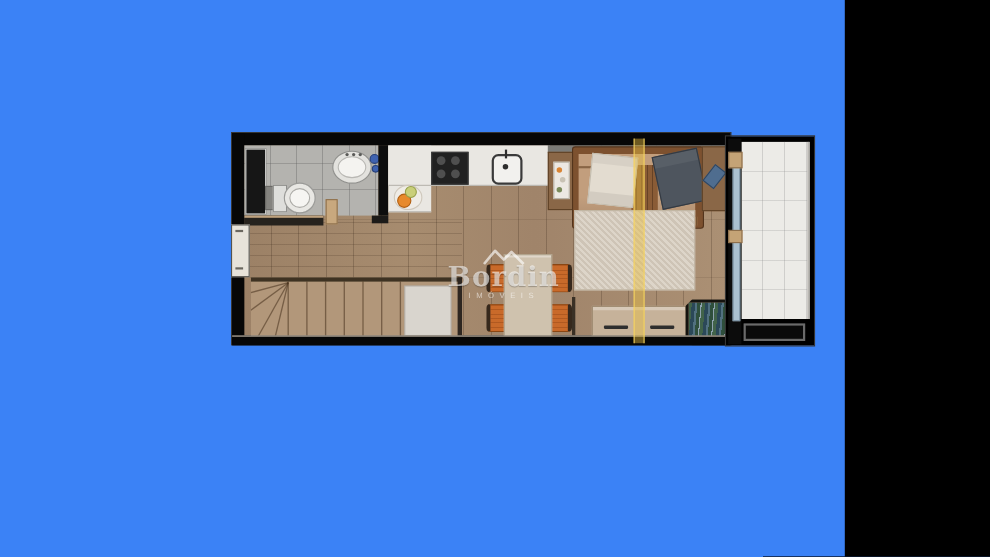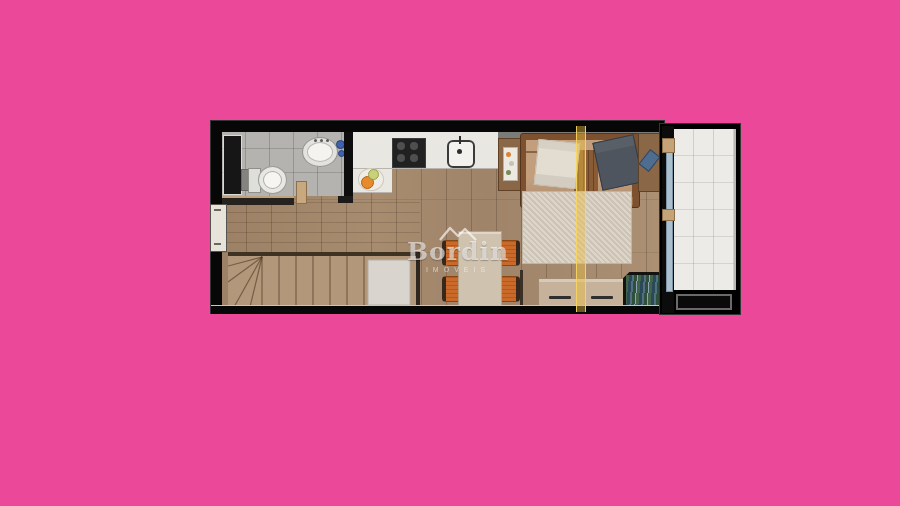--- a/index.html
+++ b/index.html
@@ -1,16 +1,16 @@
 <!DOCTYPE html>
 <html><head>
 <meta charset="utf-8">
 <style>
   html,body{margin:0;padding:0;background:#000;}
-  #stage{position:relative;width:900px;height:506px;background:#ec4899;overflow:hidden;
+  #stage{position:relative;width:768px;height:506px;background:#3b82f6;overflow:hidden;
          font-family:"Liberation Sans",sans-serif;}
   .abs{position:absolute;}
 
   
   .unit{left:211px;top:121px;width:453px;height:192px;background:#0b0a09;outline:1px solid #353535;}
   .wood{left:222px;top:132px;width:440px;height:173px;
     background:
       repeating-linear-gradient(90deg, rgba(0,0,0,0) 0 24px, rgba(40,24,12,.22) 24px 25px),
       repeating-linear-gradient(0deg, rgba(0,0,0,0) 0 52px, rgba(40,24,12,.10) 52px 53px),
       linear-gradient(90deg,#9c8166 0%,#a78c6f 35%,#a0846a 60%,#ab9074 100%);}

